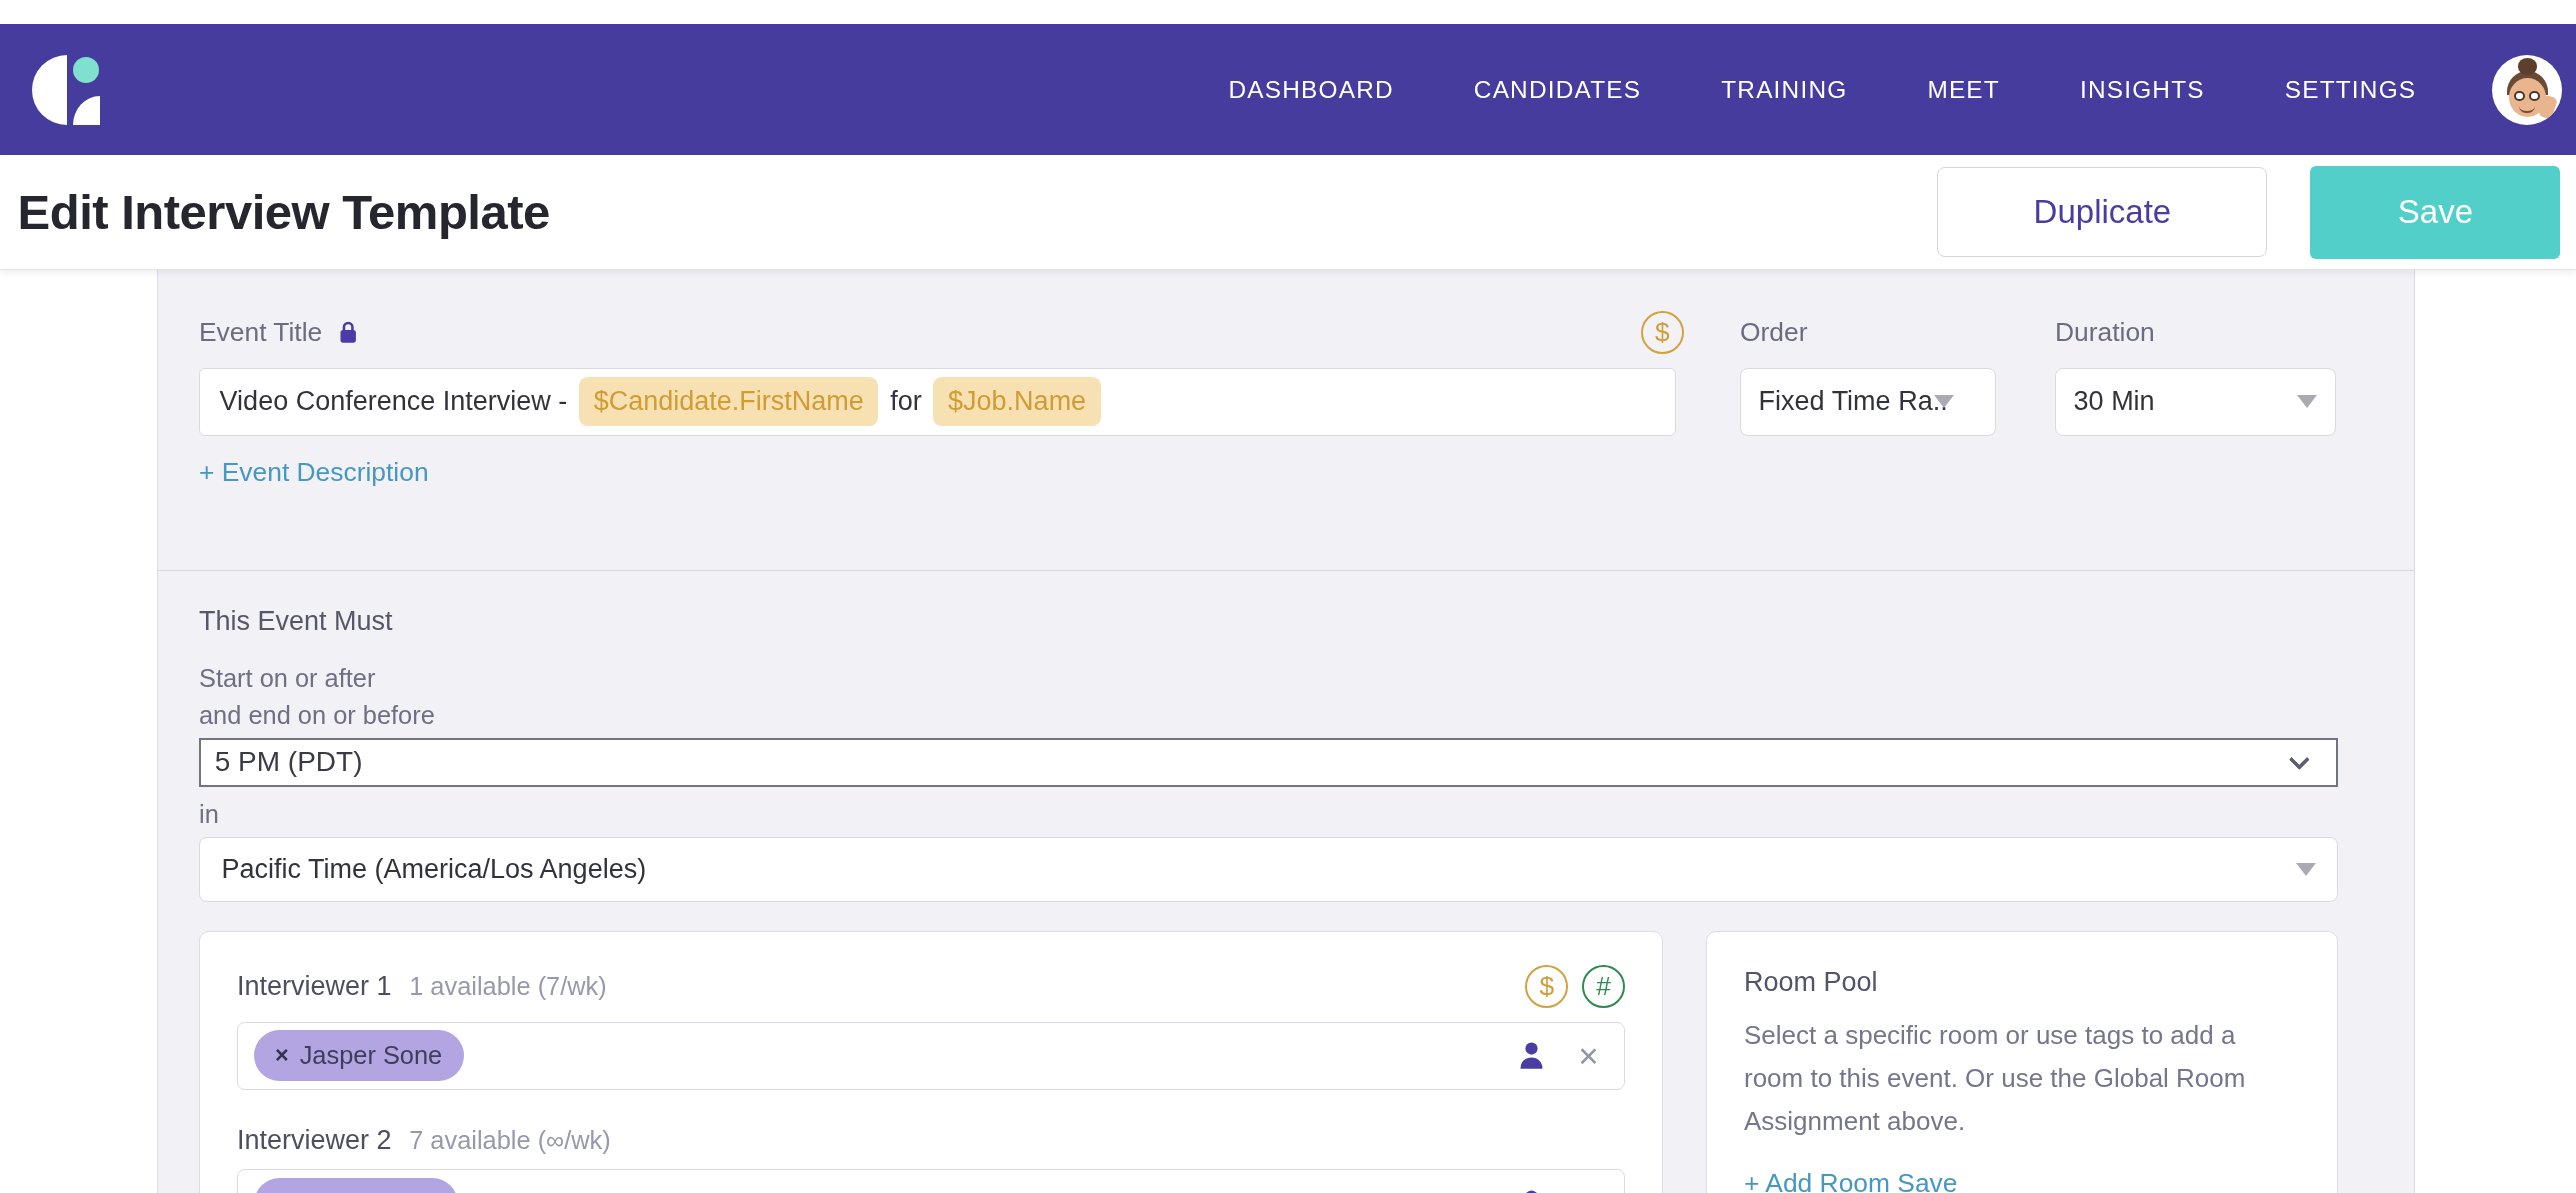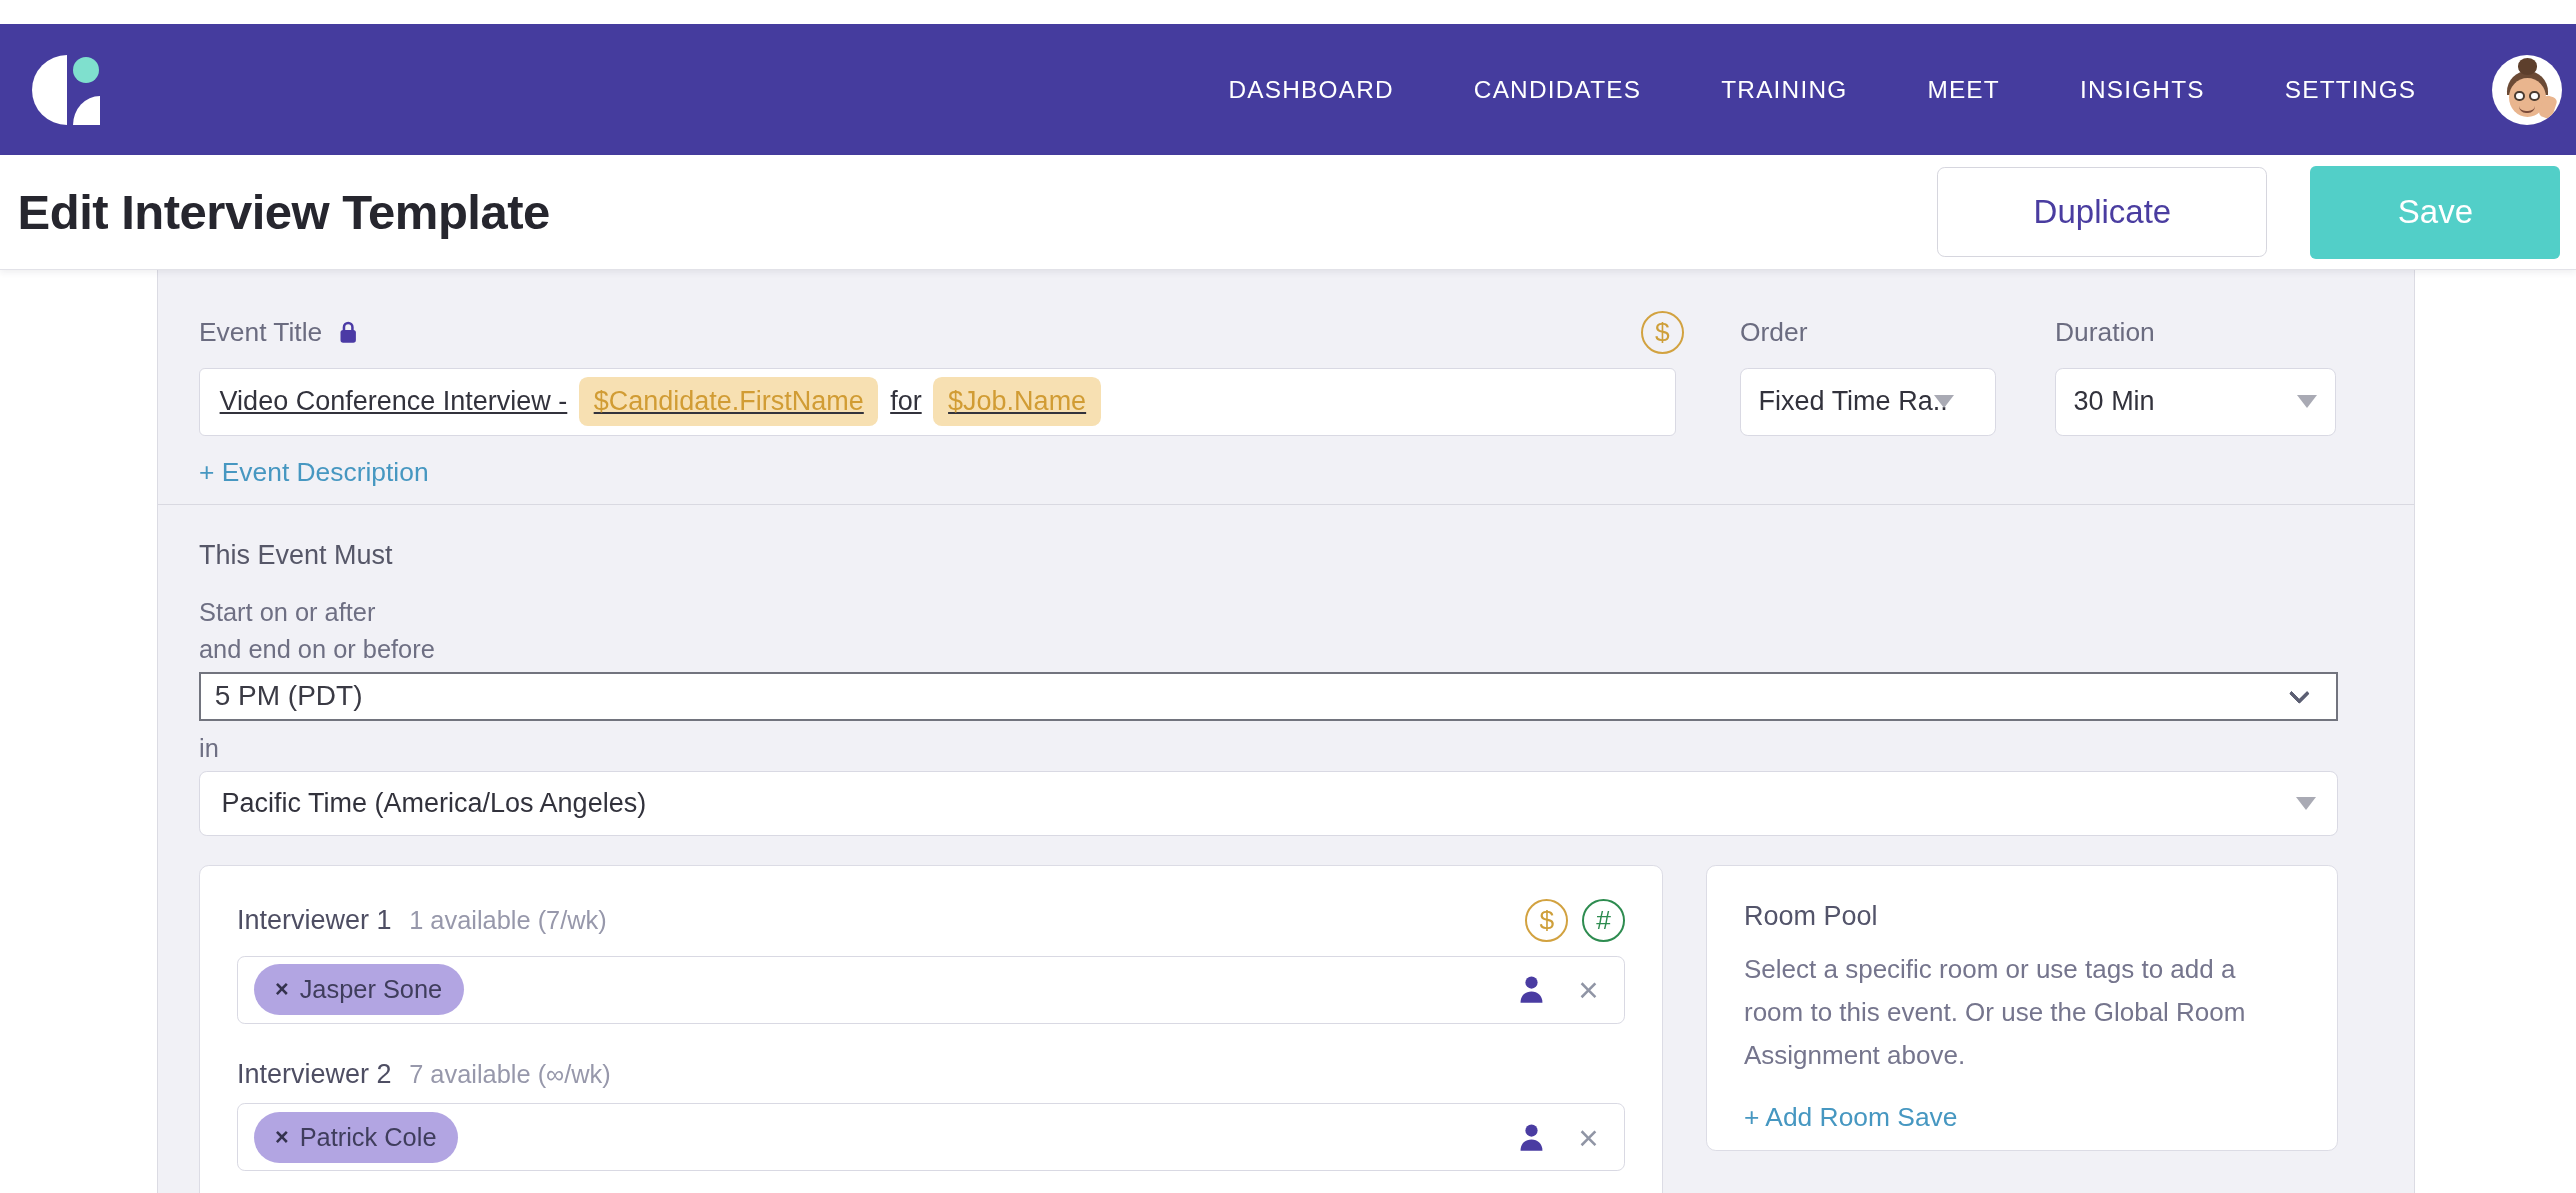--- a/index.html
+++ b/index.html
@@ -28,31 +28,31 @@
   .pagehead { height:115px; background:#fff; display:flex; align-items:center; padding:0 15.6px 0 17.6px; border-bottom:1px solid #E2E2E8; box-shadow:0 2.9px 5.9px rgba(40,40,70,.07); position:relative; z-index:3; }
   .page-title { font-size:49px; font-weight:bold; color:#26262E; letter-spacing:-0.5px; }
   .head-actions { margin-left:auto; display:flex; align-items:center; gap:43px; }
   .btn-duplicate { width:330px; height:90px; background:#fff; border:1px solid #D6D6DE; border-radius:7.8px; color:#4A3DA0; font-size:33px; display:flex; align-items:center; justify-content:center; cursor:pointer; }
   .btn-save { width:250px; height:93px; background:#52CFC8; border:none; border-radius:5.9px; color:#fff; font-size:33px; display:flex; align-items:center; justify-content:center; cursor:pointer; }
 
   
   .content { position:relative; height:947px; background:#fff; }
   .panel { margin-left:157px; width:2258px; height:100%; background:#F1F1F6; border-left:1px solid #DBDBE3; border-right:1px solid #DBDBE3; }
 
-  .section-a { display:flex; padding:39px 76px 0 41px; height:235px; border-bottom:1px solid #D9D9E1; }
+  .section-a { display:flex; padding:39px 76px 0 41px; height:301px; border-bottom:1px solid #D9D9E1; }
   .col-title { width:1477px; flex:none; }
   .label-row { display:flex; align-items:center; height:47px; }
   .field-label { font-size:26.4px; color:#6B6C80; }
   .lock { margin-left:12.7px; display:inline-flex; }
   .money-badge, .hash-badge { width:43px; height:43px; border-radius:50%; display:flex; align-items:center; justify-content:center; font-size:26.4px; flex:none; }
   .money-badge { border:2px solid #D2A240; color:#CE9F3A; }
   .hash-badge { border:2px solid #2E8C50; color:#2E8C50; }
   .label-row .money-badge { margin-left:auto; margin-right:-7.8px; }
 
-  .text-input { margin-top:11.7px; height:68px; background:#fff; border:1px solid #D9D9E3; border-radius:5.9px; display:flex; align-items:center; padding:0 19.6px; font-size:27px; color:#32323C; gap:11.7px; white-space:nowrap;text-decoration:underline; }
+  .text-input { margin-top:11.7px; height:68px; background:#fff; border:1px solid #D9D9E3; border-radius:5.9px; display:flex; align-items:center; padding:0 19.6px; font-size:27px; color:#32323C; gap:11.7px; white-space:nowrap; }
   .pill-orange { background:#F7E0B2; color:#D19C34; padding:8.8px 14.7px; border-radius:8.8px; }
   .link-blue { font-size:26.4px; color:#4697C1; cursor:pointer; display:inline-block; }
   .desc-link { margin-top:21.5px; }
 
   .col-order { margin-left:64px; width:256px; flex:none; }
   .col-duration { margin-left:59px; width:281px; flex:none; }
   .select-soft { margin-top:11.7px; height:68px; background:#fff; border:1px solid #D9D9E3; border-radius:7.8px; display:flex; align-items:center; padding:0 17.6px; font-size:27px; color:#32323C; cursor:pointer; }
   .caret { width:0; height:0; border-left:10.8px solid transparent; border-right:10.8px solid transparent; border-top:13.7px solid #A9AAB4; margin-left:auto; flex:none; }
   .truncate { overflow:hidden; white-space:nowrap; }
 

